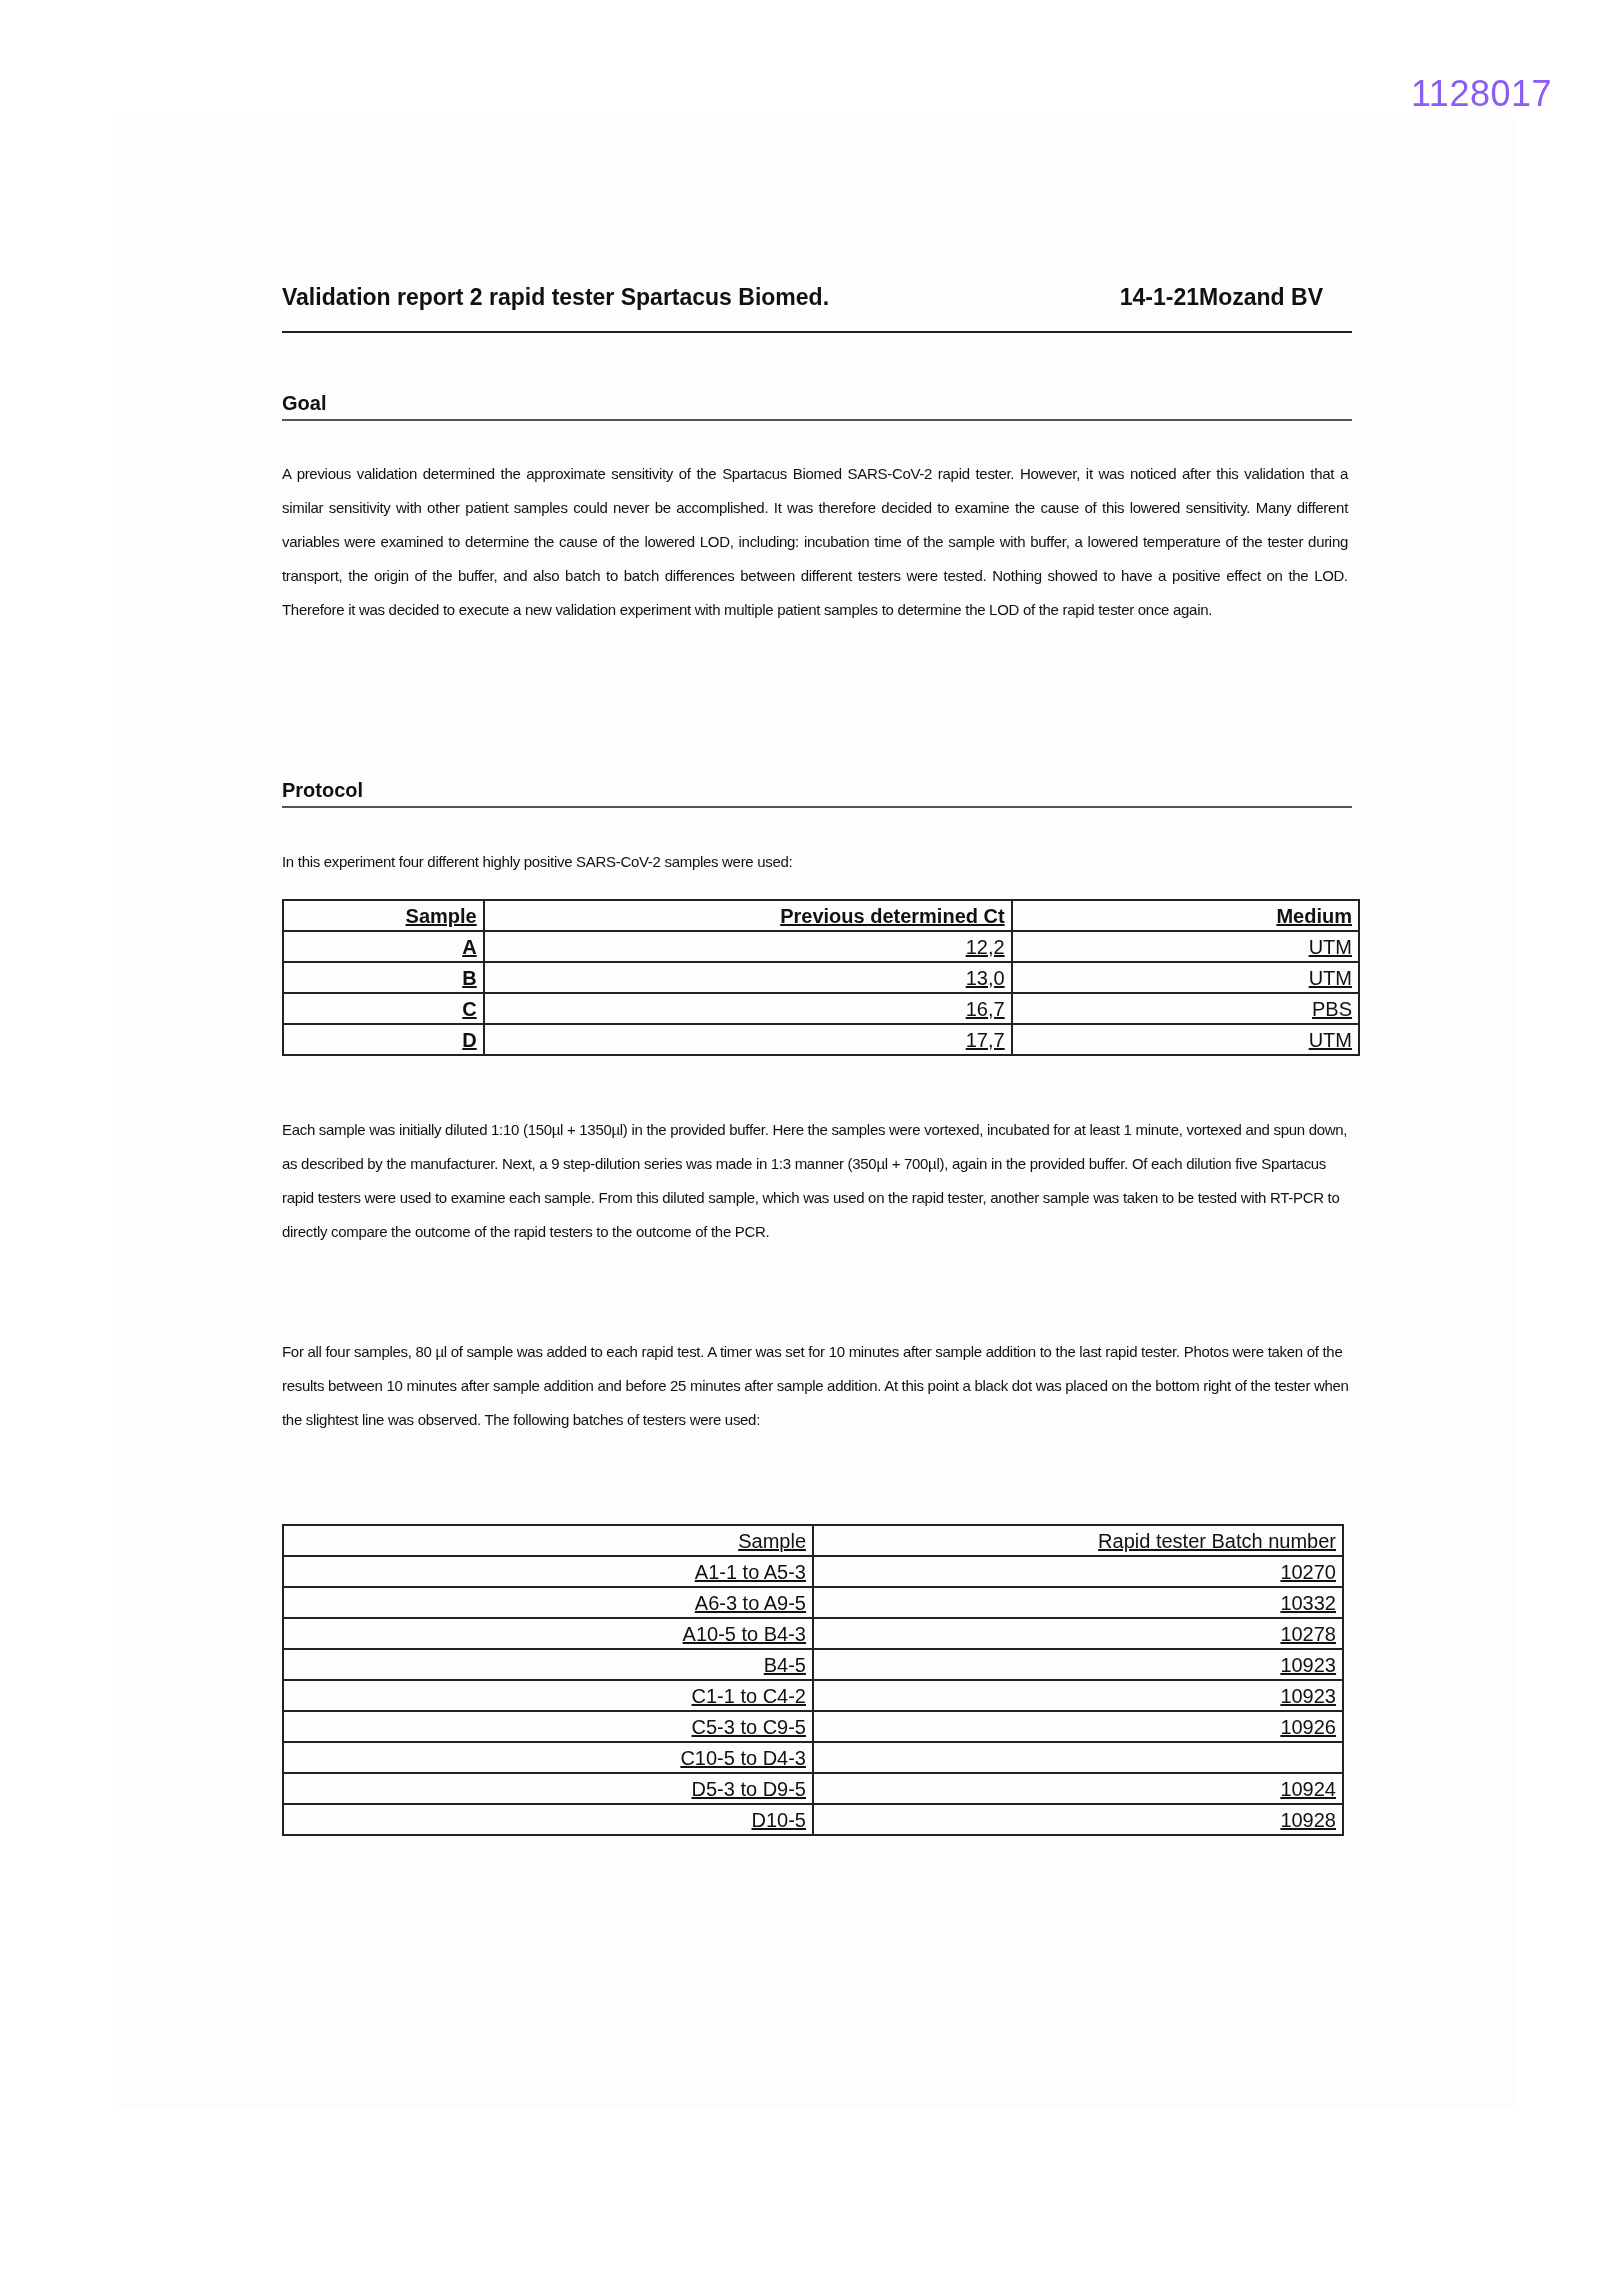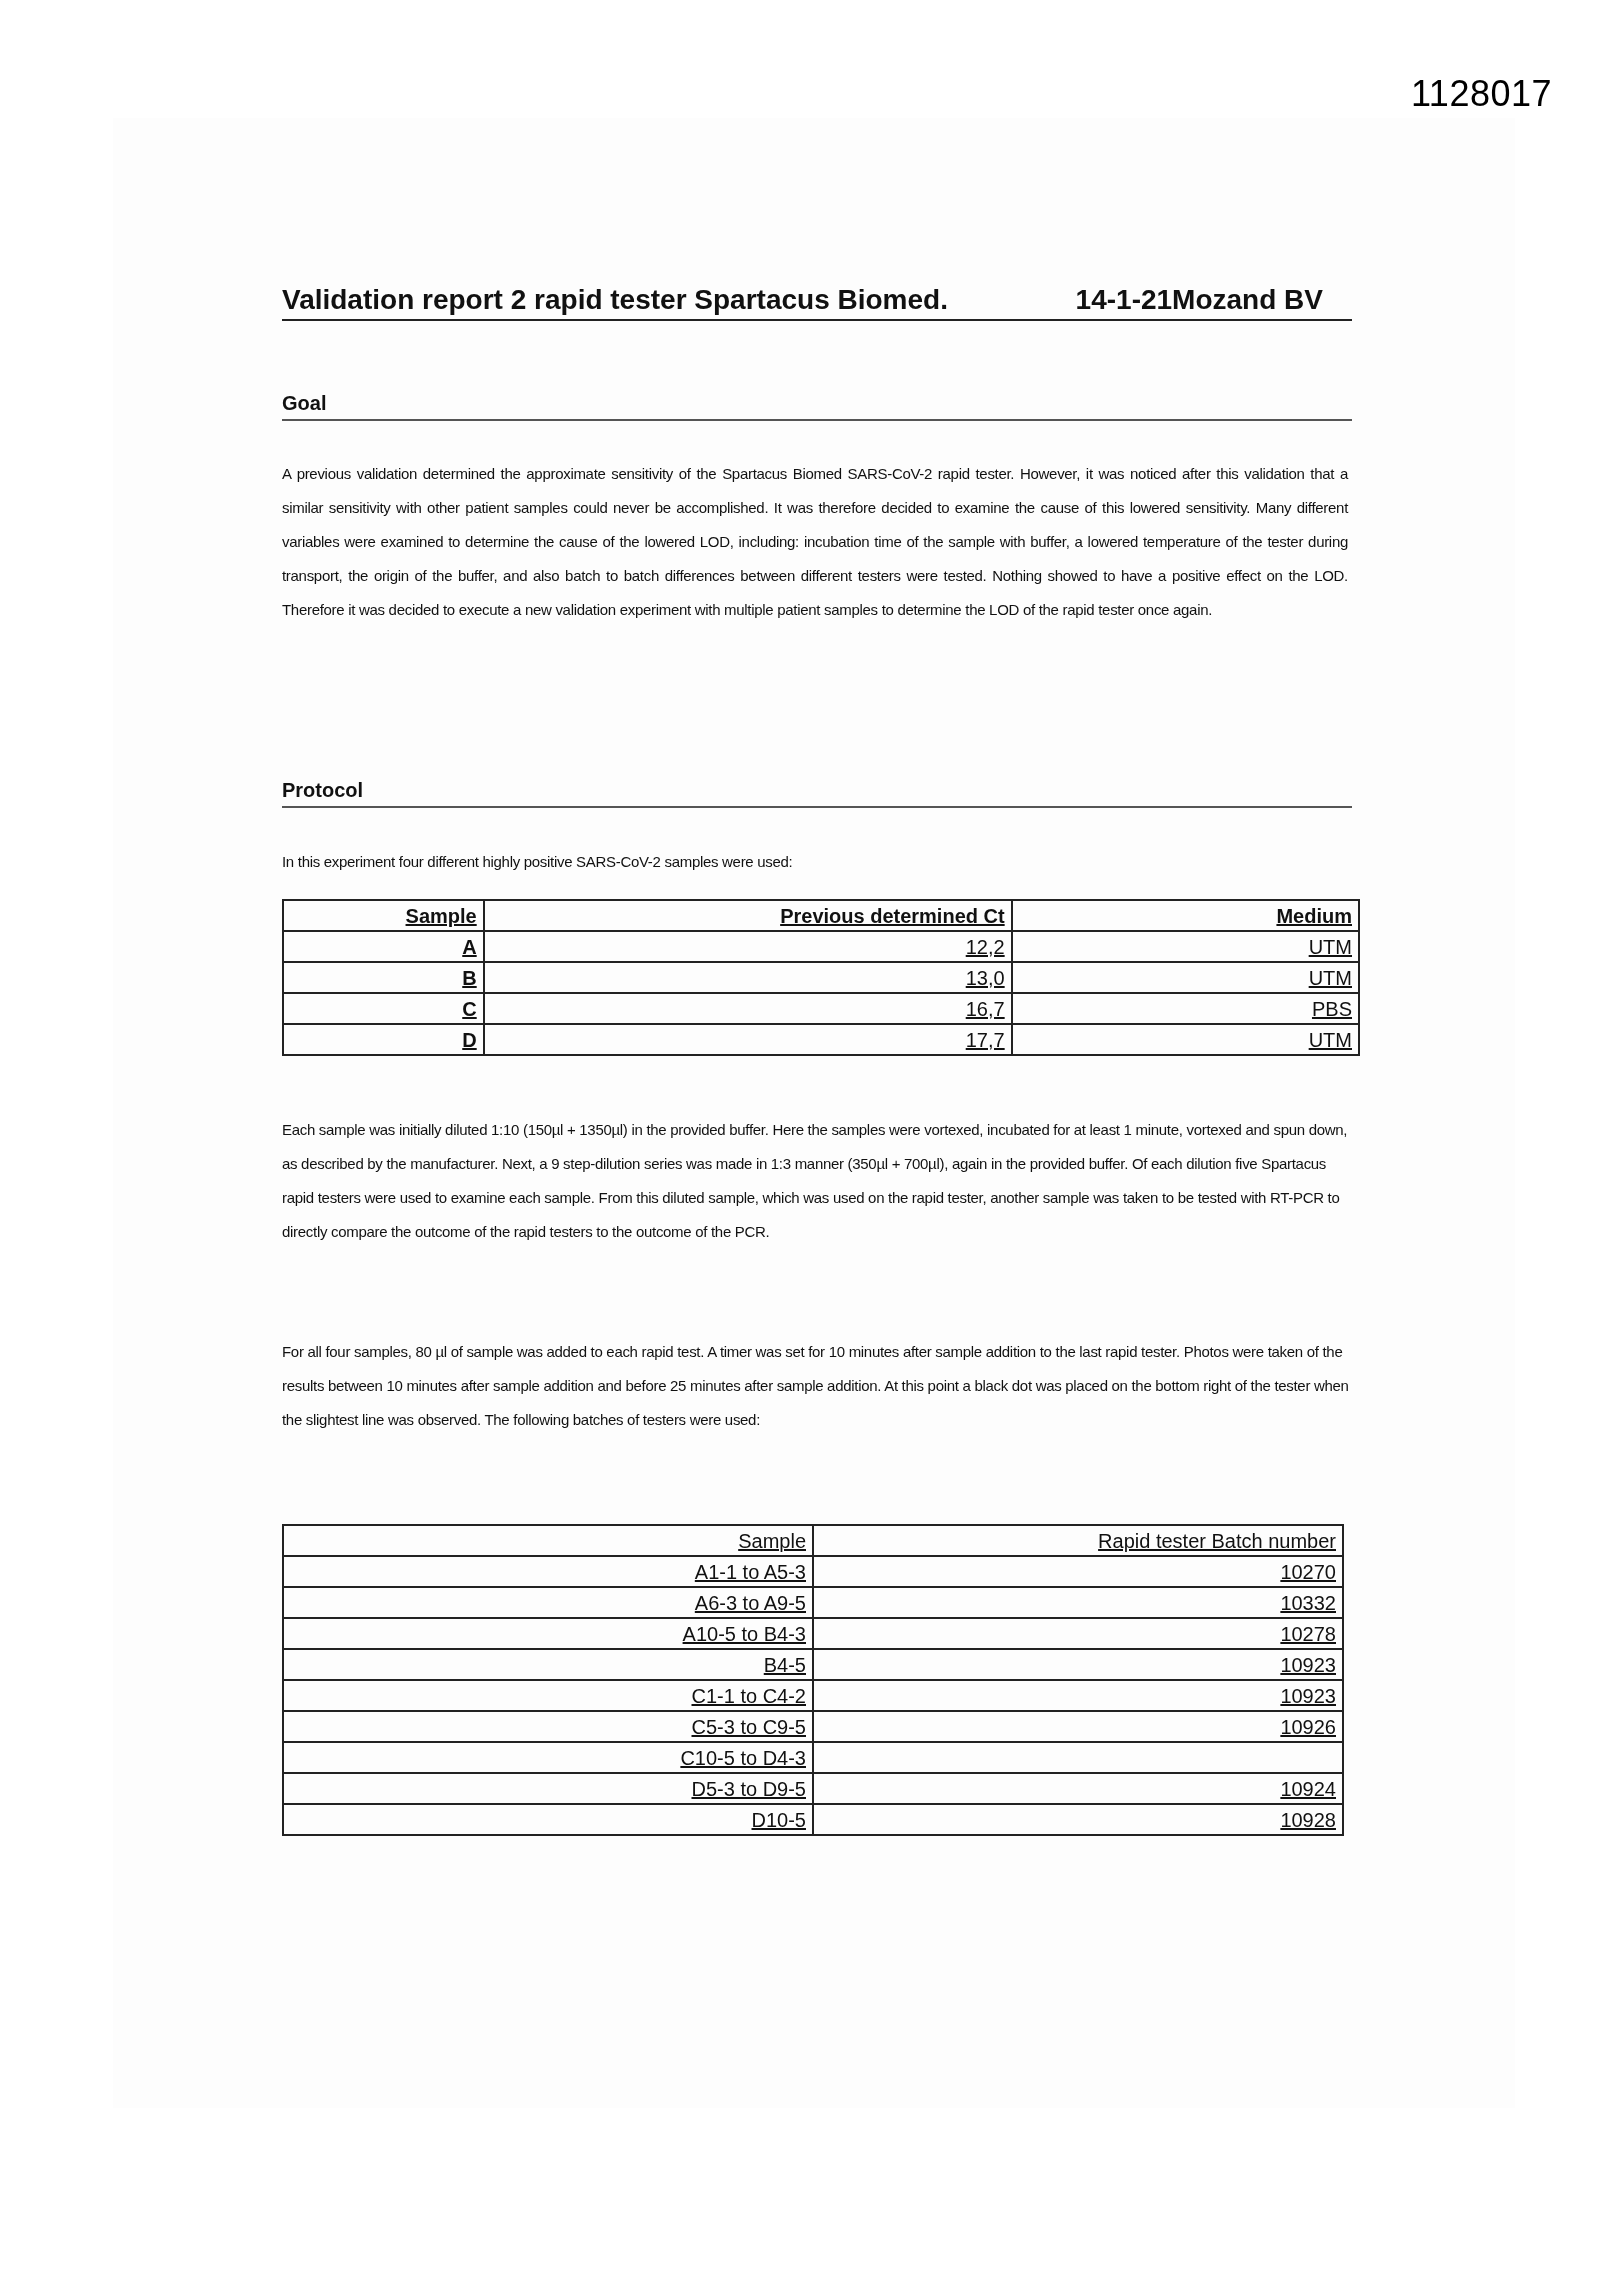--- a/index.html
+++ b/index.html
@@ -6,29 +6,29 @@
     body {
       width: 1621px; height: 2292px; position: relative; overflow: hidden;
       font-family: "Liberation Sans", sans-serif; color: #111;
     }
     .scan-area {
       position: absolute; left: 113px; top: 118px; width: 1402px; height: 1990px;
       background: #fdfdfd;
     }
     .doc-id {
       position: absolute; right: 69px; top: 73px;
-      font-family: "Liberation Sans", sans-serif; font-size: 36px; color: #000000;
+      font-family: "Liberation Sans", sans-serif; font-size: 36px; color: #8b5cf6;
       letter-spacing: 0.5px;
     }
     .report-header {
       position: absolute; left: 282px; top: 284px; width: 1070px;
       display: flex; justify-content: space-between; align-items: flex-end;
-      border-bottom: 2px solid #222; padding-bottom: 3px;
+      border-bottom: 2px solid #222; padding-bottom: 20px;
       font-family: "Liberation Sans", sans-serif;
-      font-weight: bold; font-size: 28px;
+      font-weight: bold; font-size: 23px;
     }
     .report-header .right { padding-right: 29px; text-align: right; }
     .section-title {
       position: absolute; left: 282px; width: 1070px;
       font-family: "Liberation Sans", sans-serif; font-weight: bold; font-size: 20px;
       border-bottom: 2px solid #555; padding-bottom: 3.9px;
     }
     .para {
       position: absolute; left: 282px; width: 1066px;
       font-family: Liberation Sans, sans-serif; font-size: 15px; line-height: 34px;

